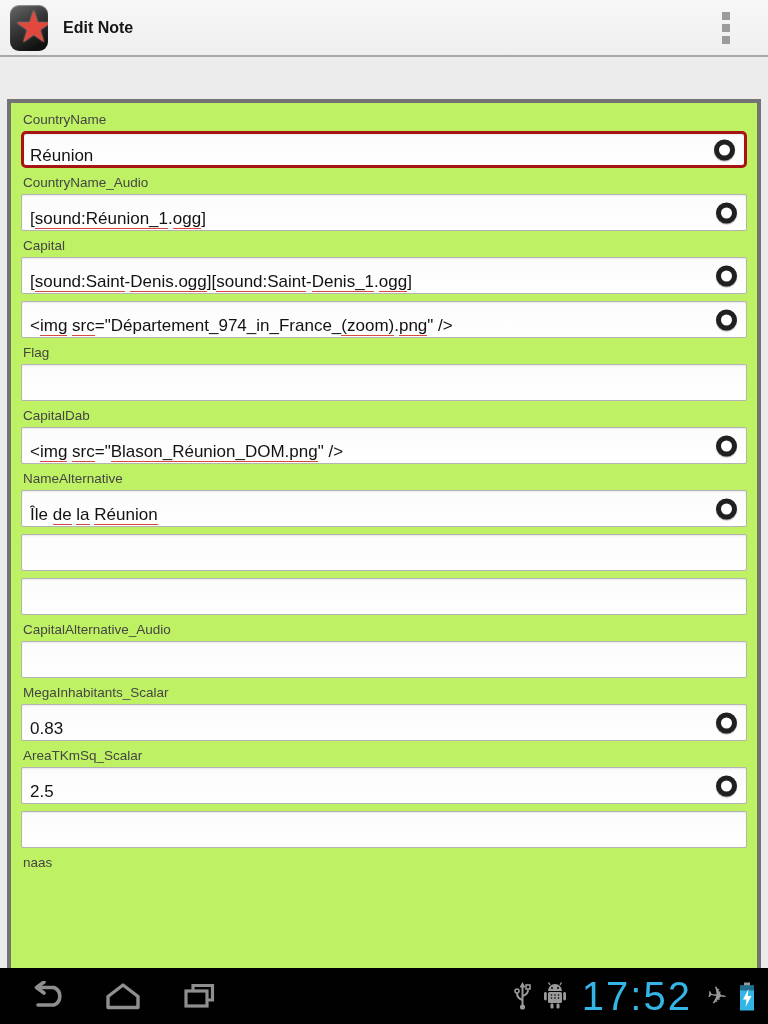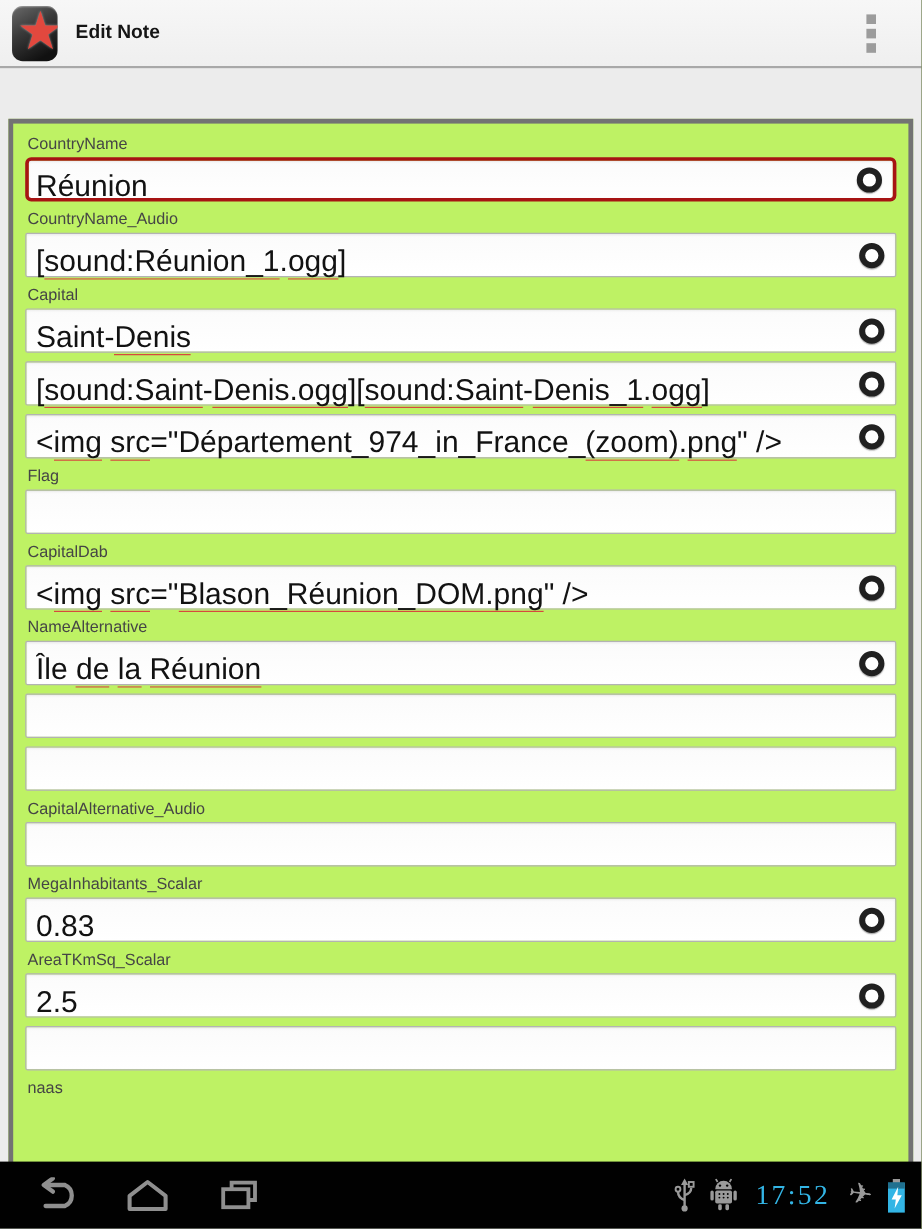--- a/index.html
+++ b/index.html
@@ -19,35 +19,35 @@
   .overflow i { width:8px; height:8px; background:#9c9c9c; display:block; }
 
   
   .content { position:relative; height:911px; background:#ececec; }
   .card { position:absolute; left:7px; right:7px; top:7px; height:903px; overflow:hidden;
           background:#bef264; border:4px solid #737373; padding:9px 10px 0 10px;margin-top:35px; }
 
   .field-label { font-size:13.5px; color:#454545; height:15px; line-height:15px; margin:0 0 4px 2px; }
   .field-input { position:relative; height:37px; margin-bottom:7px; border:1px solid #b3b3b3; border-radius:2px;
                  background:linear-gradient(#fbfbfb,#ffffff); box-shadow:inset 0 1px 2px rgba(0,0,0,.07);
-                 display:flex; align-items:center; padding:12px 36px 0 8px; font-size:25px; color:#121212; }
+                 display:flex; align-items:center; padding:12px 36px 0 8px; font-size:17px; color:#121212; }
   .field-input.focused { border:3px solid var(--focus-red,#a71414); border-radius:5px; padding-left:6px; }
   .field-text { white-space:pre; overflow:hidden; }
   .miss { border-bottom:2px solid var(--spell-red,#d6493e); }
   .ring { position:absolute; right:9px; top:50%; transform:translateY(-50%);
           width:21px; height:21px; border:5px solid #202020; border-radius:50%;
           box-shadow:0 1px 1px rgba(0,0,0,.35); background:#fff; }
 
   
   .navbar { position:absolute; left:0; right:0; bottom:0; height:56px; background:#010101;
             display:flex; align-items:center; padding-left:28px; }
   .navbtn { width:38px; height:32px; display:flex; align-items:center; justify-content:center; cursor:pointer; }
   .navbtn + .navbtn { margin-left:38px; }
   .status { margin-left:auto; display:flex; align-items:center; gap:11px; padding-right:12px; }
-  .clock { font-family:Liberation Serif, serif; font-weight:100; font-size:23px; letter-spacing:2px;
+  .clock { font-family:Liberation Sans, sans-serif; font-weight:100; font-size:40px; letter-spacing:2px;
            color:var(--accent-blue,#33b5e5); margin:0 4px; }
   .plane { color:#9a9a9a; font-size:24px; line-height:24px; transform:rotate(8deg); }
 </style>
 </head>
 <body>
 
 <div class="screen">
 
   <div class="header">
     <div class="app-icon">
@@ -68,24 +68,20 @@
           <div class="field-input focused">
             <span class="field-text"><span>Réunion</span></span>
             <span class="ring"></span>
           </div>
           <div class="field-label">CountryName_Audio</div>
           <div class="field-input">
             <span class="field-text"><span>[</span><span class="miss">sound:Réunion_1</span><span>.</span><span class="miss">ogg</span><span>]</span></span>
             <span class="ring"></span>
           </div>
           <div class="field-label">Capital</div>
-          <div class="field-input">
-            <span class="field-text"><span>Saint-</span><span class="miss">Denis</span></span>
-            <span class="ring"></span>
-          </div>
           <div class="field-input">
             <span class="field-text"><span>[</span><span class="miss">sound:Saint</span><span>-</span><span class="miss">Denis.ogg</span><span>][</span><span class="miss">sound:Saint</span><span>-</span><span class="miss">Denis_1</span><span>.</span><span class="miss">ogg</span><span>]</span></span>
             <span class="ring"></span>
           </div>
           <div class="field-input">
             <span class="field-text"><span>&lt;</span><span class="miss">img</span><span> </span><span class="miss">src</span><span>="Département_974_in_France_</span><span class="miss">(zoom)</span><span>.</span><span class="miss">png</span><span>" /&gt;</span></span>
             <span class="ring"></span>
           </div>
           <div class="field-label">Flag</div>
           <div class="field-input">

